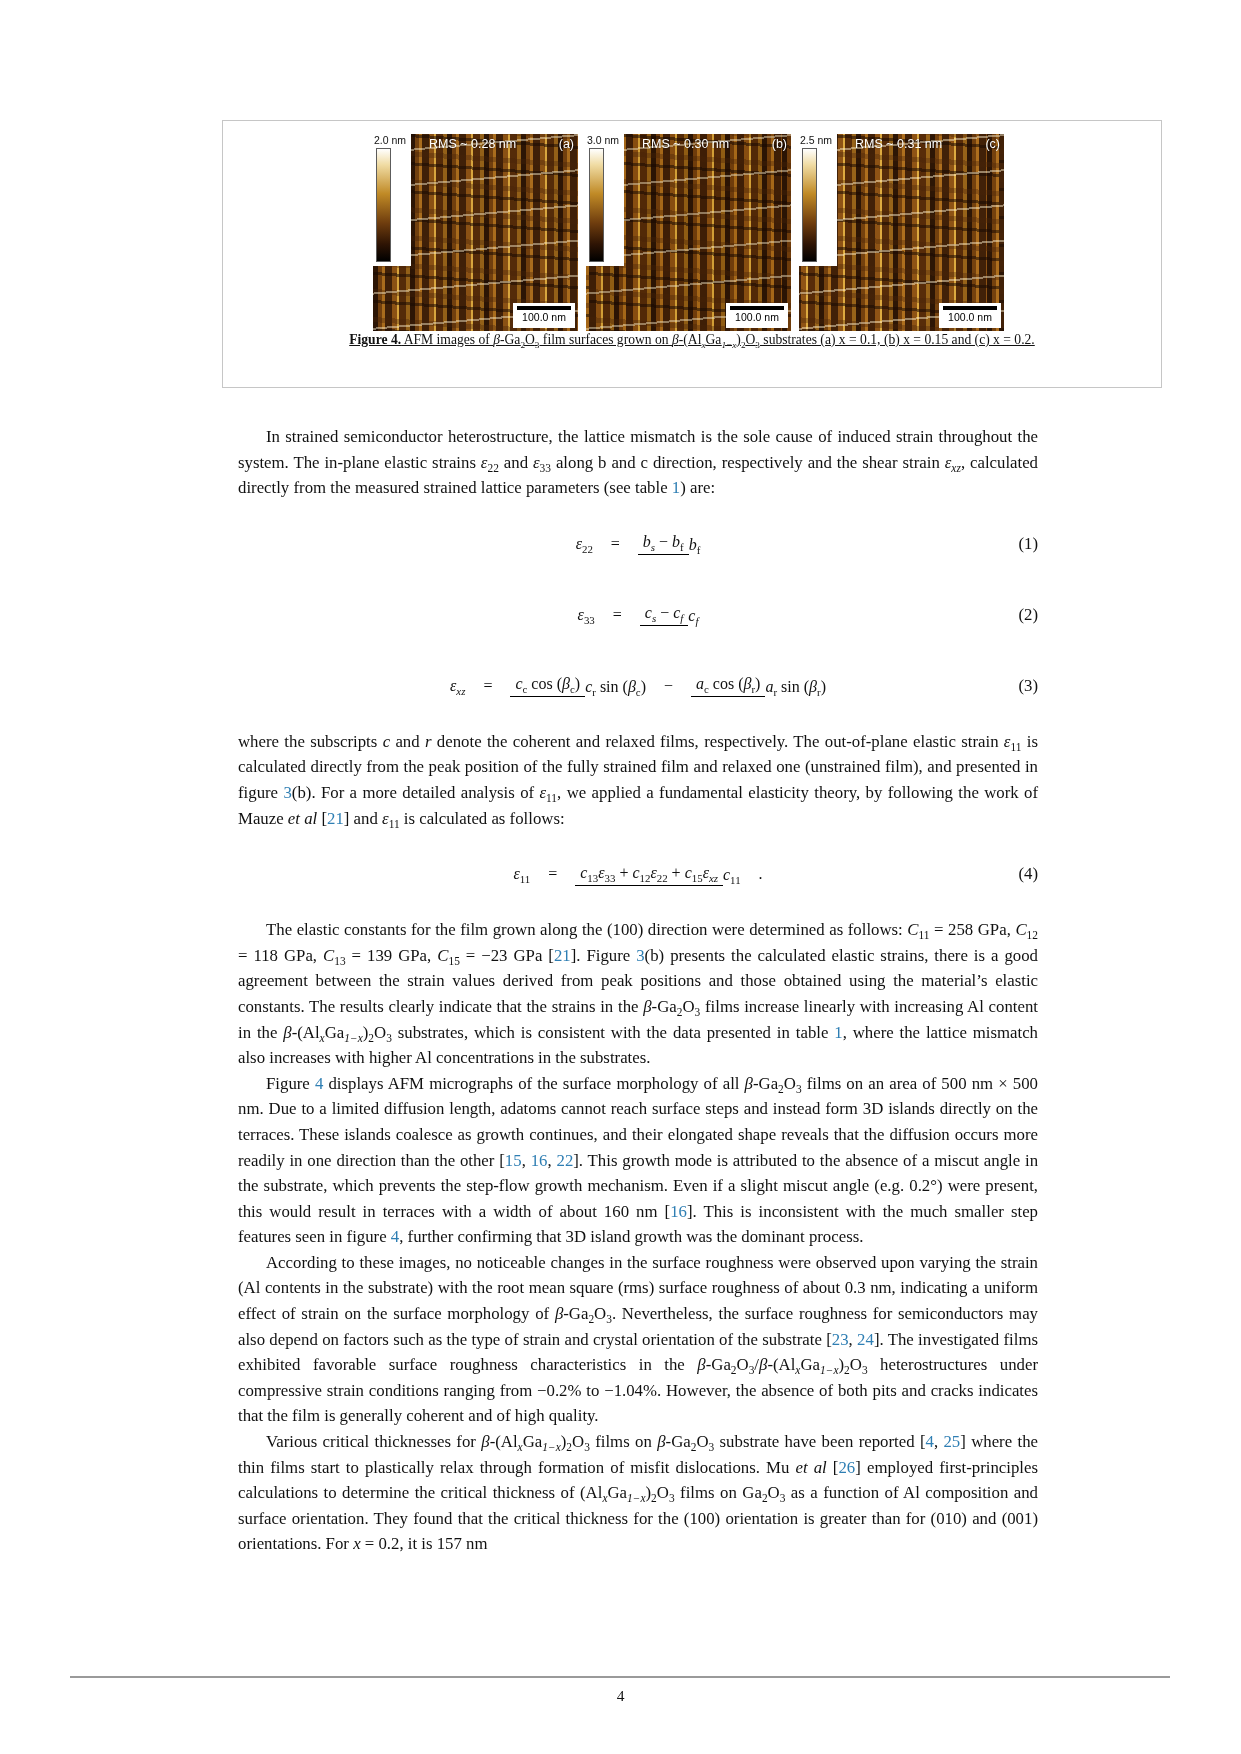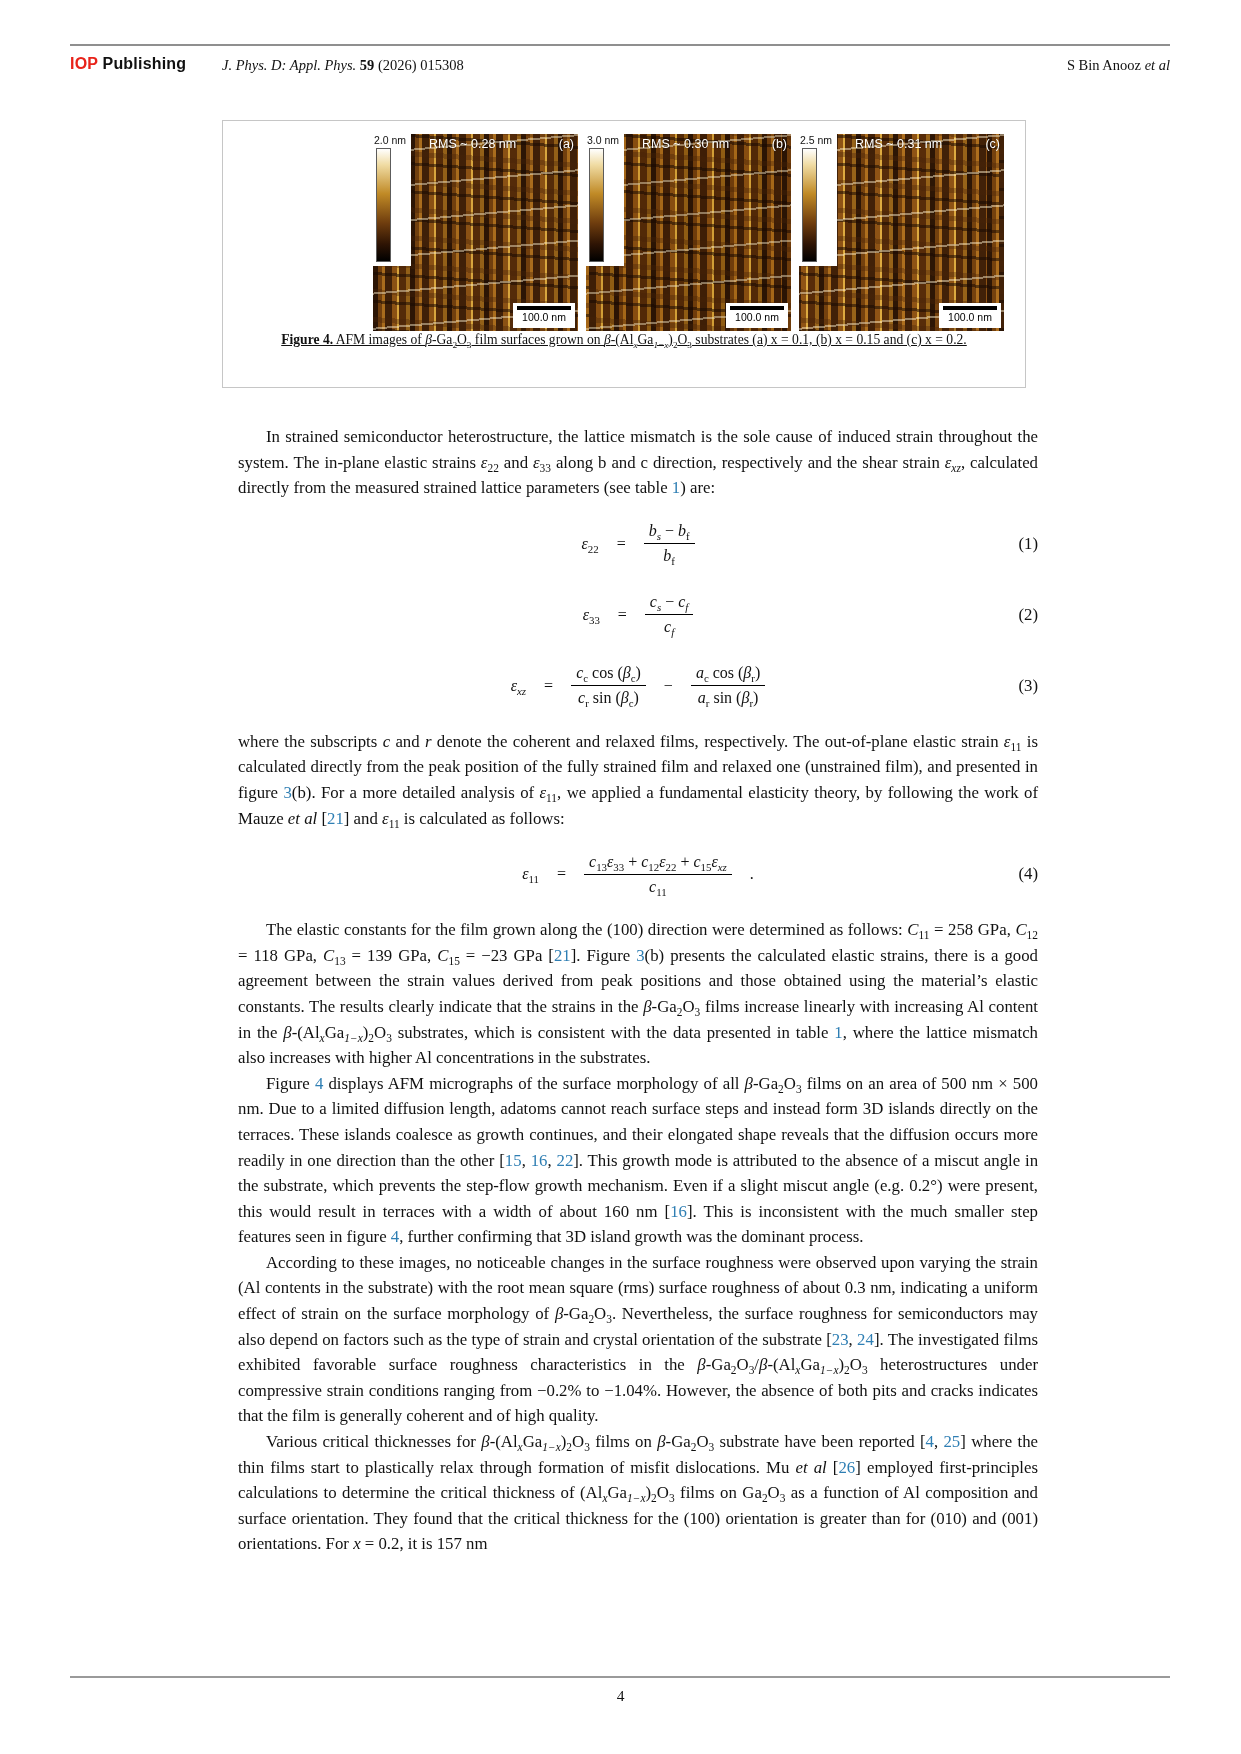--- a/index.html
+++ b/index.html
@@ -8,21 +8,21 @@
 
   
   .header{position:absolute;left:70px;right:71px;top:44px;border-top:2px solid #8f8f8f;height:34px;}
   .brand{position:absolute;left:0;top:9px;font-family:"Liberation Sans","DejaVu Sans",sans-serif;
          font-weight:bold;font-size:16px;letter-spacing:.2px;}
   .brand .iop{color:#e8231a;}
   .jref{position:absolute;left:152px;top:11px;font-size:14.5px;white-space:nowrap;}
   .authors{position:absolute;right:0;top:11px;font-size:14.5px;white-space:nowrap;}
 
   
-  .figure-box{position:absolute;left:222px;top:120px;width:804px;height:268px;
+  .figure-box{position:absolute;left:222px;top:120px;width:940px;height:268px;
               border:1px solid #c6c6c6;box-sizing:border-box;background:#fff;}
   .panels{display:flex;justify-content:flex-start;gap:8px;margin:13px 0 0 150px;}
   .panel{position:relative;width:205px;height:197px;flex:0 0 auto;}
   .afm-img{position:absolute;inset:0;
     background-image:
       repeating-linear-gradient(175deg, rgba(255,243,210,0) 0 18px, rgba(255,243,210,.45) 18px 20px, rgba(255,243,210,0) 20px 35px),
       repeating-linear-gradient(4deg, rgba(25,10,2,.55) 0 3px, rgba(25,10,2,0) 3px 9px, rgba(70,34,8,.35) 9px 14px, rgba(70,34,8,0) 14px 28px),
       repeating-linear-gradient(90deg, #2c1505 0 5px, #713f0e 5px 9px, #a96c1d 9px 12px, #3f2008 12px 19px, #8a5114 19px 24px, #d7a53e 24px 26px, #542b09 26px 33px, #936018 33px 37px);
   }
   .afm-b .afm-img{background-position:0 0,3px 0,-9px 0;filter:brightness(.96) saturate(1.05);}
@@ -48,41 +48,34 @@
   .content p.ind{text-indent:28px;}
   .it{font-style:italic;}
   .bold{font-weight:bold;}
   .link{color:#2e7eb3;}
   sub{font-size:68%;line-height:0;}
 
   
   .eq-row{position:relative;display:flex;justify-content:center;align-items:center;
           min-height:56px;margin:15px 0;text-align:left;}
   .eq-body{display:inline-flex;align-items:center;gap:18px;font-size:16px;}
-  .frac{display:inline-flex;flex-direction:column;align-items:center;line-height:1.25;}
+  .frac{display:inline-flex;flex-direction:row;align-items:center;line-height:1.25;}
   .fnum{padding:0 5px 2px;border-bottom:1.3px solid #000;}
   .fden{padding-top:2px;}
   .eq-tag{position:absolute;right:0;top:50%;transform:translateY(-50%);font-size:16.8px;}
 
   
   .footer{position:absolute;left:70px;right:71px;top:1676px;border-top:2px solid #9a9a9a;}
   .pagenum{text-align:center;margin-top:5px;font-size:15.5px;}
 </style>
 </head>
 <body>
 
 <div class="page">
 
-  <div class="header">
-    <div class="brand">
-      <span class="iop">IOP</span><span> Publishing</span>
-    </div>
-    <div class="jref"><span class="it">J. Phys. D: Appl. Phys. </span><span class="bold">59</span><span> (2026) 015308</span></div>
-    <div class="authors"><span>S Bin Anooz </span><span class="it">et al</span></div>
-  </div>
 
   <div class="figure-box">
     <div class="panels">
 
       <div class="panel afm-a">
         <div class="afm-img"></div>
         <div class="notch">
           <div class="cbar-label">2.0 nm</div>
           <div class="cbar"></div>
         </div>

